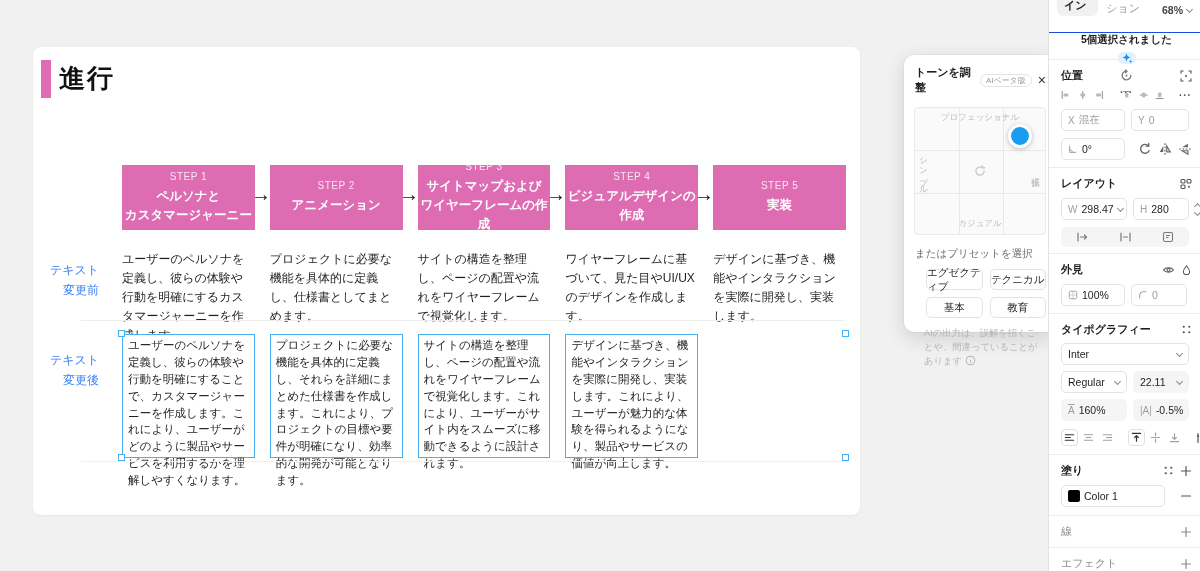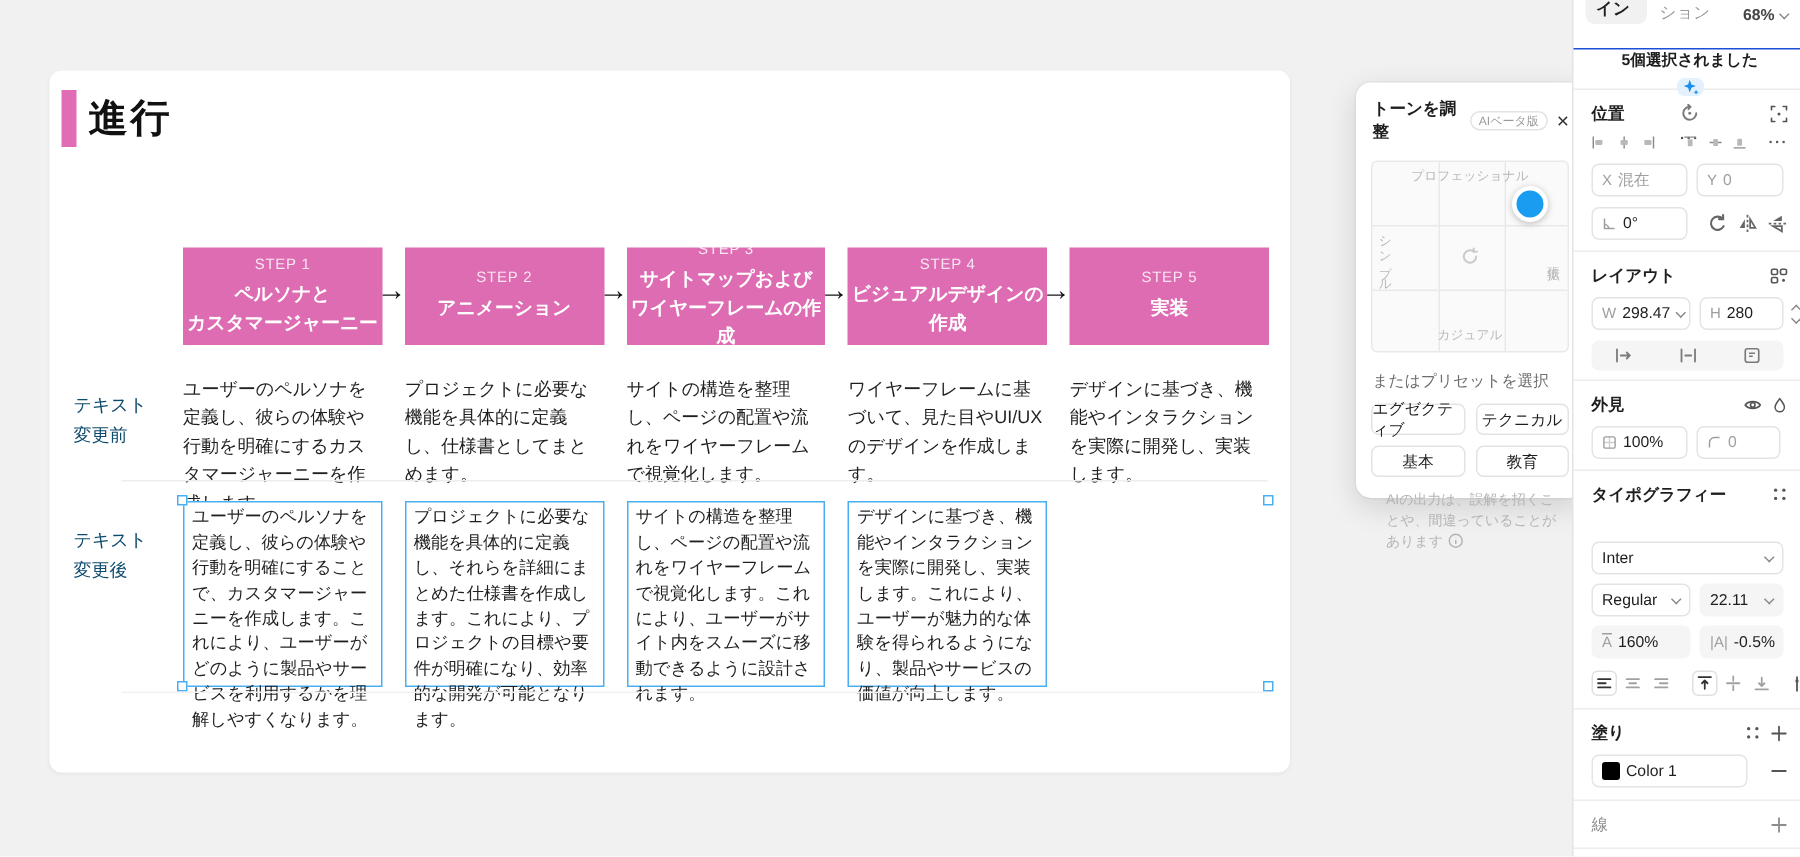--- a/index.html
+++ b/index.html
@@ -12,21 +12,21 @@
   .title-marker { position:absolute; left:8px; top:13px; width:10px; height:38px; background:#e06cb5; }
   .page-title { position:absolute; left:26px; top:14px; font-size:26px; font-weight:bold; letter-spacing:2px; color:#111; }
   .cols { position:absolute; left:89px; width:724px; display:grid; grid-template-columns:repeat(5,1fr); column-gap:15px; }
   .steps-row { top:118px; }
   .step-box { height:65px; background:#de6cb2; color:#fff; display:flex; flex-direction:column; align-items:center; justify-content:center; text-align:center; }
   .step-kicker { font-size:10px; color:rgba(255,255,255,.82); margin-bottom:5px; letter-spacing:.5px; }
   .step-name { font-size:12.5px; font-weight:bold; line-height:1.5; }
   .flow-arrow { position:absolute; top:136px; font-size:20px; color:#111; }
   .before-row { top:203px; }
   .before-cell { font-size:12px; line-height:1.58; color:#1f1f1f; }
-  .row-label { position:absolute; left:16px; width:66px; text-align:left; color:#0c4a6e; font-size:12px; line-height:1.7; }
+  .row-label { position:absolute; left:0; width:66px; text-align:right; color:#3b82f6; font-size:12px; line-height:1.7; }
   .divider { position:absolute; left:48px; width:764px; height:1px; background:#ededed; }
   .after-row { top:287px; }
   .after-box { height:124px; border:1px solid #4aaef2; background:#fff; padding:2px 5px 0 5px; font-size:11.5px; line-height:1.47; color:#1f1f1f; }
   .handle { position:absolute; width:7px; height:7px; background:#fff; border:1px solid #4aaef2; }
 
   
   .tone { position:absolute; left:904px; top:55px; width:152px; height:277px; background:#fff; border-radius:10px; box-shadow:0 6px 20px rgba(0,0,0,.14), 0 0 0 1px rgba(0,0,0,.03); }
   .tone-head { display:flex; align-items:center; padding:10px 10px 6px 11px; gap:6px; }
   .tone-title { font-size:11px; font-weight:bold; flex:1; }
   .tone-badge { font-size:8px; color:#9a9a9a; border:1px solid #e3e3e3; border-radius:8px; padding:0 5px; white-space:nowrap; }
@@ -35,21 +35,21 @@
   .tgrid .vl { position:absolute; top:0; bottom:0; width:1px; background:#e9e9e9; }
   .tgrid .hl { position:absolute; left:0; right:0; height:1px; background:#e9e9e9; }
   .tlab { position:absolute; font-size:8.5px; color:#b8b8b8; }
   .tlab.top { top:4px; left:0; right:0; text-align:center; }
   .tlab.bot { bottom:4px; left:0; right:0; text-align:center; }
   .tlab.left { left:3px; top:50%; transform:translateY(-50%); writing-mode:vertical-rl; }
   .tlab.right { right:3px; top:50%; transform:translateY(-50%); writing-mode:vertical-rl; }
   .treset { position:absolute; left:50%; top:50%; transform:translate(-50%,-50%); }
   .tdot { position:absolute; left:93px; top:16px; width:24px; height:24px; border-radius:50%; background:#1a9df0; border:3px solid #fff; box-shadow:0 1px 5px rgba(0,0,0,.25); }
   .tone-sub { margin:12px 11px 0 11px; font-size:10.5px; color:#6d6d6d; }
-  .tone-presets { display:grid; grid-template-columns:1fr 1fr; gap:7px; margin:8px 10px 0 10px; }
+  .tone-presets { display:grid; grid-template-columns:1fr 1fr; gap:7px; margin:8px 10px 0 22px; }
   .preset-btn { height:21px; border:1px solid #e3e3e3; border-radius:5px; background:#fff; font-size:10.5px; color:#1e1e1e; display:flex; align-items:center; justify-content:center; }
   .tone-foot { margin:9px 11px 0 20px; font-size:9.3px; color:#b5b5b5; line-height:1.5; }
 
   
   .sidebar { position:absolute; right:0; top:0; width:152px; height:571px; background:#fff; border-left:1px solid #e3e3e3; font-size:11px; }
   .tabs { height:30px; display:flex; align-items:flex-end; gap:8px; padding:16px 8px; border-bottom:1px solid #1d4ed8; }
   .tab-active { background:#f1f1f1; border-radius:6px; padding:3px 7px; font-weight:bold; font-size:11px; }
   .tab-idle { color:#9b9b9b; font-size:11px; }
   .zoom-ctl { margin-left:auto; display:flex; align-items:center; gap:4px; font-size:10.5px; color:#444; }
   .selrow { height:27px; display:flex; align-items:center; padding:0 8px 0 12px; gap:5px; border-bottom:1px solid #ececec;flex-direction:column; }
@@ -358,21 +358,21 @@
     <div class="sect-h">
         <span>タイポグラフィー</span>
         <span class="sp"></span>
       <svg class="ic" width="11" height="11" viewBox="0 0 12 12" fill="#555">
           <circle cx="3" cy="3" r="1.2"></circle>
           <circle cx="9" cy="3" r="1.2"></circle>
           <circle cx="3" cy="9" r="1.2"></circle>
           <circle cx="9" cy="9" r="1.2"></circle>
         </svg>
     </div>
-    <div class="inp" style="width:128px;margin-top:24px">
+    <div class="inp" style="width:128px;margin-top:6px">
         <span class="val">Inter</span>
         <span class="chev"></span>
       </div>
     <div class="row" style="margin-top:6px">
       <div class="inp" style="width:66px">
           <span class="val">Regular</span>
           <span class="chev"></span>
         </div>
       <div class="inp gray" style="width:56px">
           <span class="val">22.11</span>

